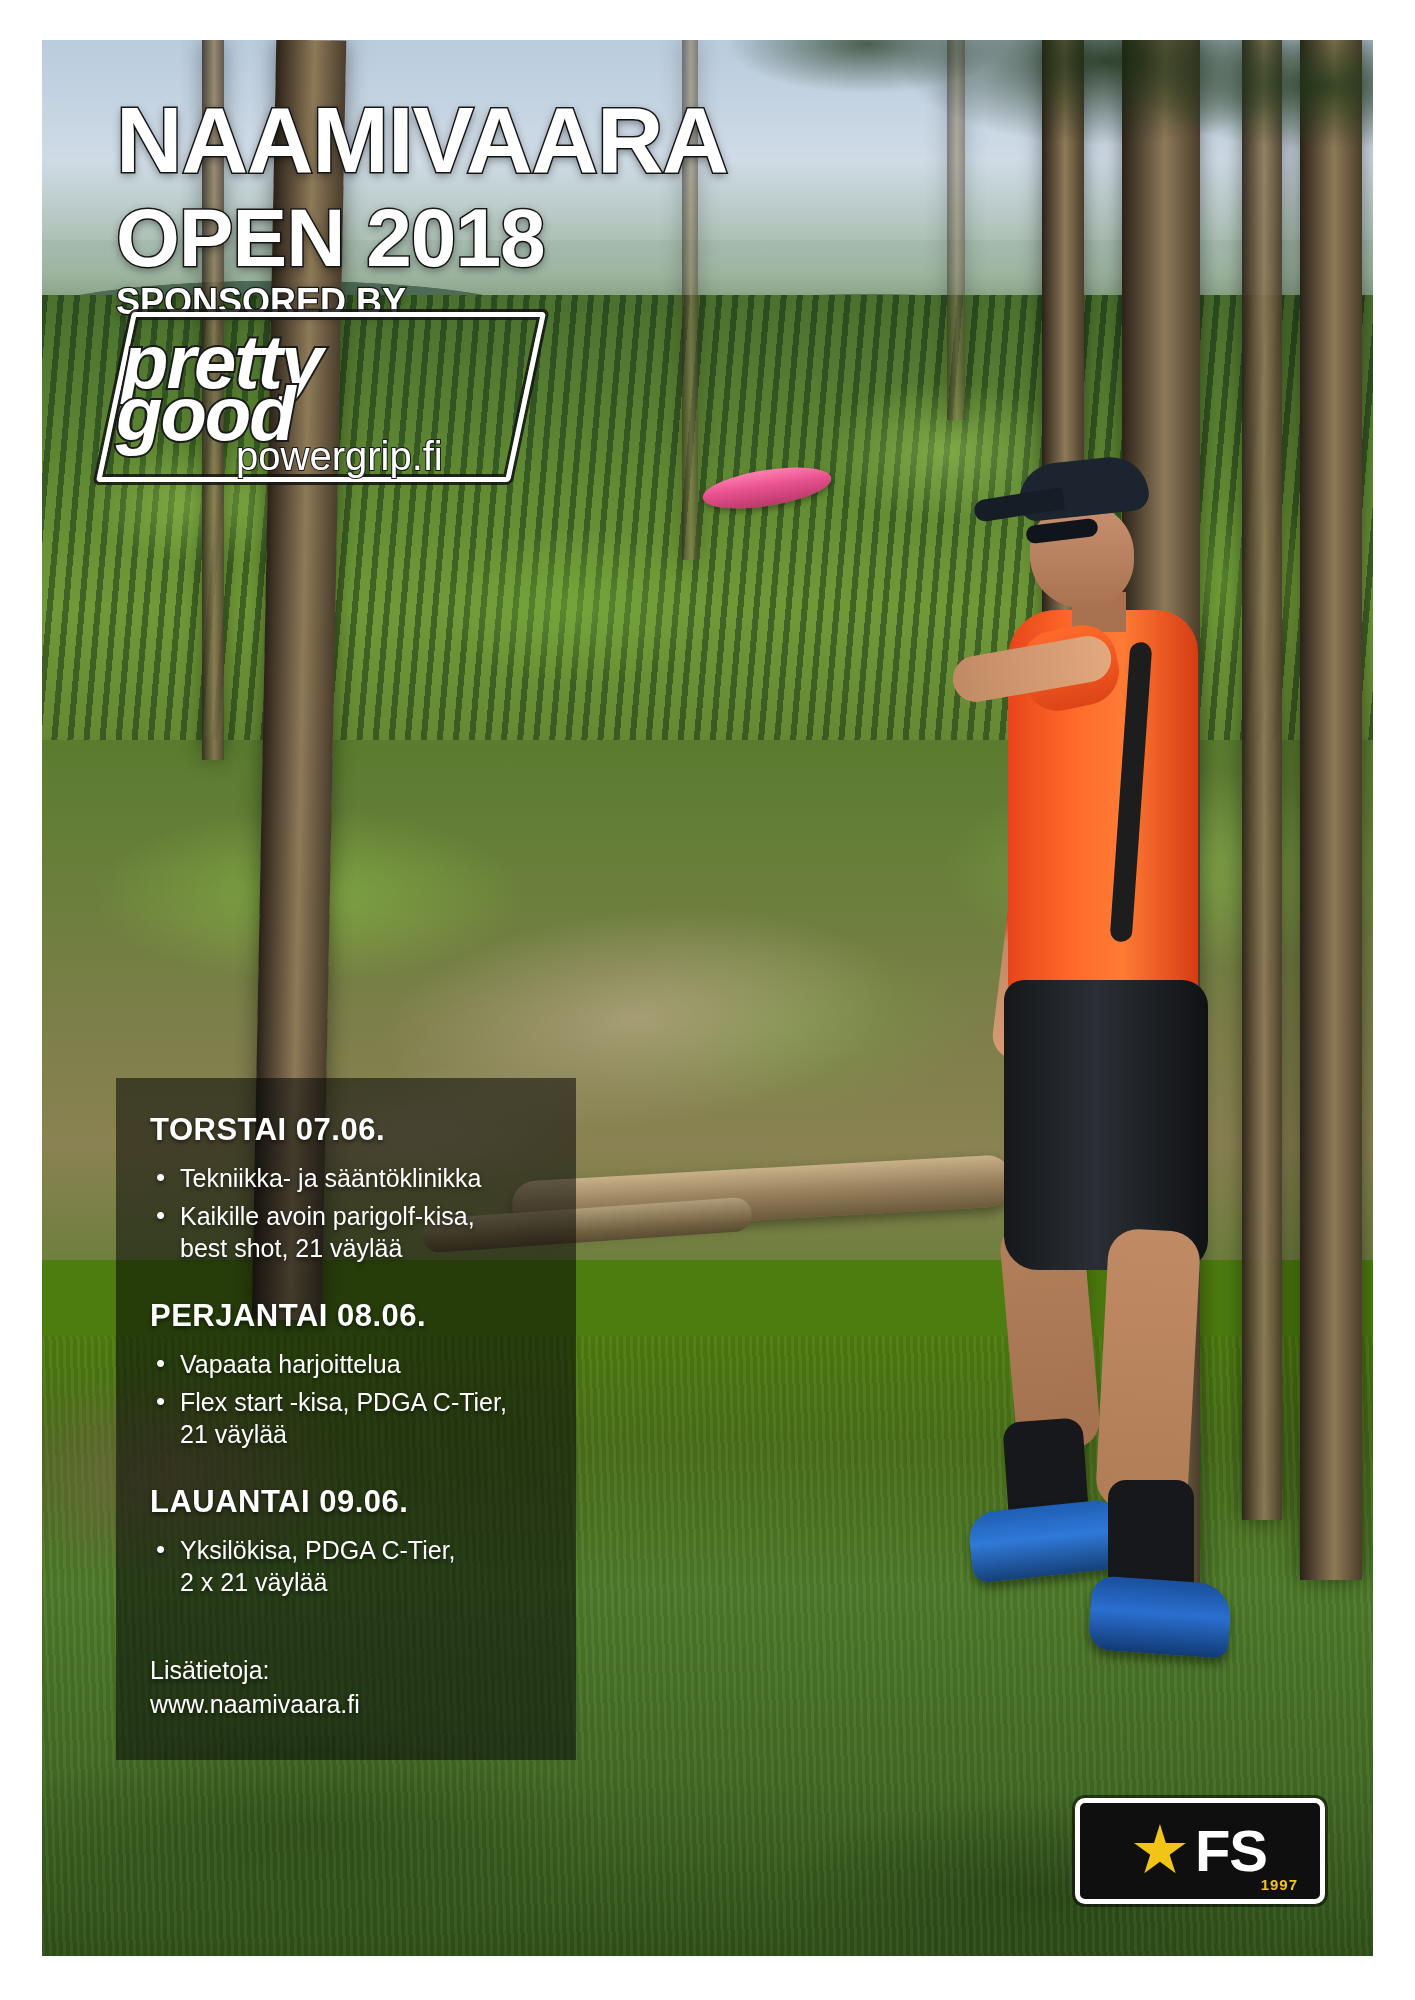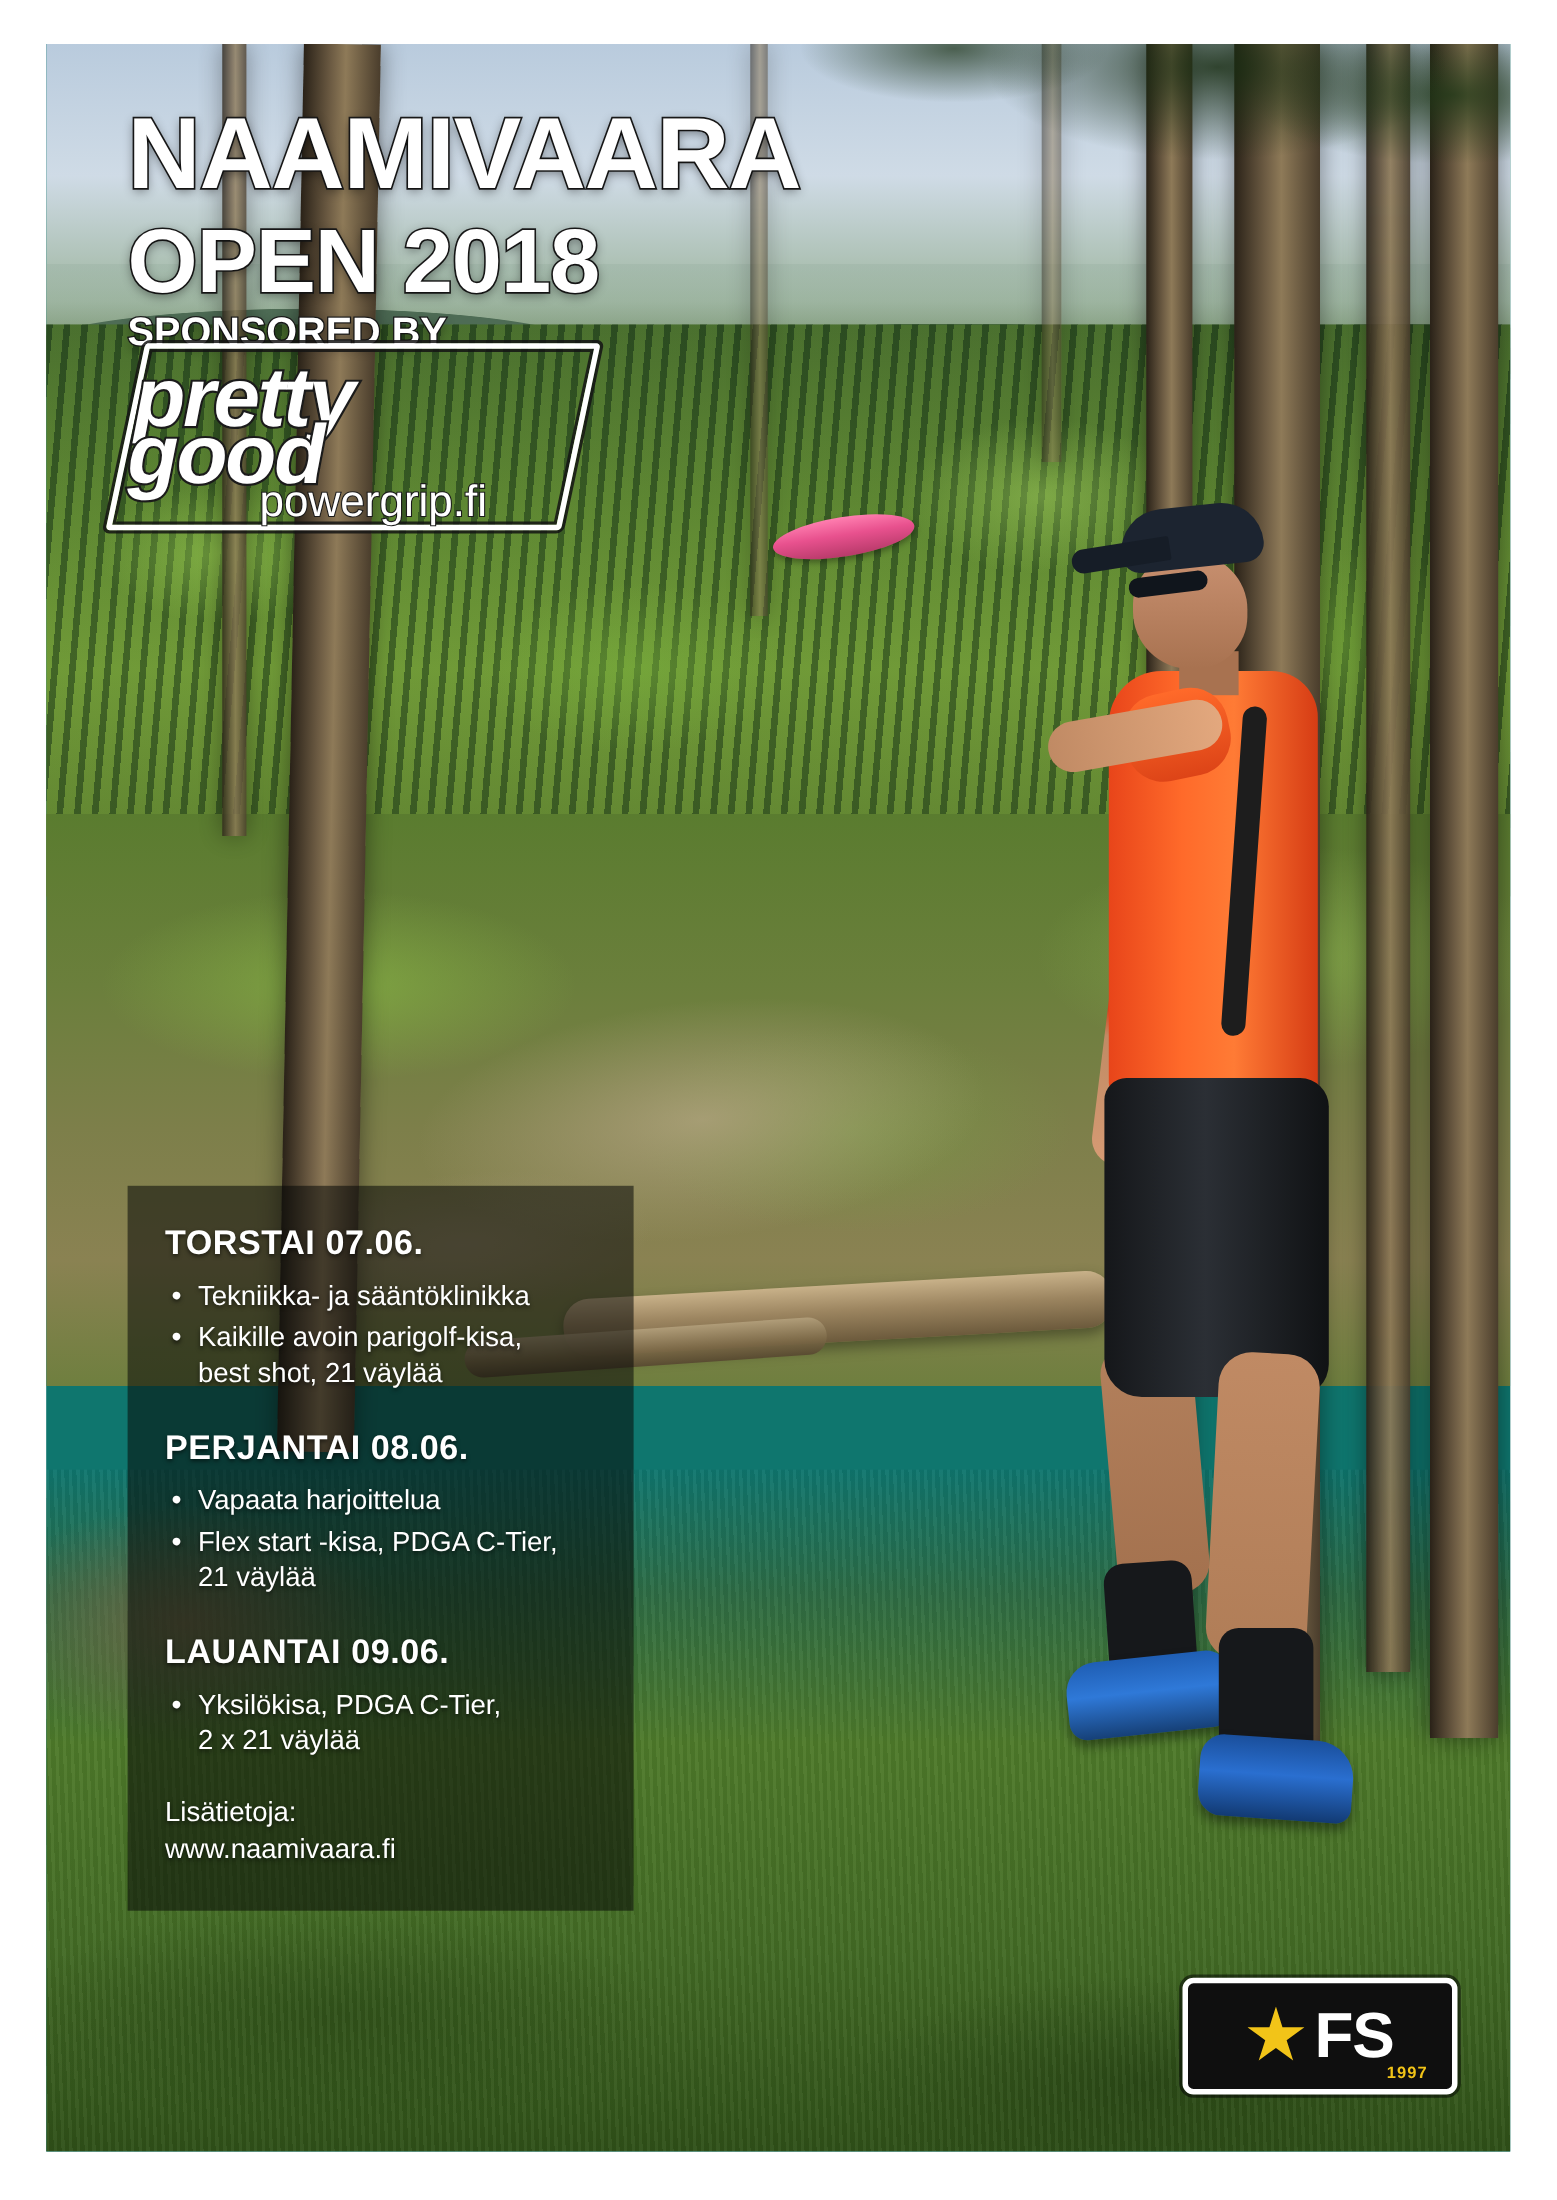--- a/index.html
+++ b/index.html
@@ -21,21 +21,21 @@
     background: #ffffff;
     box-sizing: border-box;
     padding: 40px 42px 44px 42px;
   }
 
   .poster-frame {
     position: relative;
     width: 100%;
     height: 100%;
     overflow: hidden;
-    background: #0f766e;
+    background: #4d7c0f;
   }
 
   
   .photo {
     position: absolute;
     inset: 0;
     overflow: hidden;
   }
   .sky {
     position: absolute;
@@ -339,21 +339,21 @@
     text-shadow: 0 2px 4px rgba(0,0,0,0.6);
   }
   .bullets li::before {
     content: "•";
     position: absolute;
     left: 6px;
     top: -1px;
     font-size: 26px;
   }
   .more {
-    margin-top: 33px;
+    margin-top: 56px;
     font-size: 25px;
     line-height: 1.35;
     text-shadow: 0 2px 4px rgba(0,0,0,0.6);
   }
   .more a { color: #ffffff; text-decoration: none; }
 
   
   .ofs {
     position: absolute;
     right: 48px;

